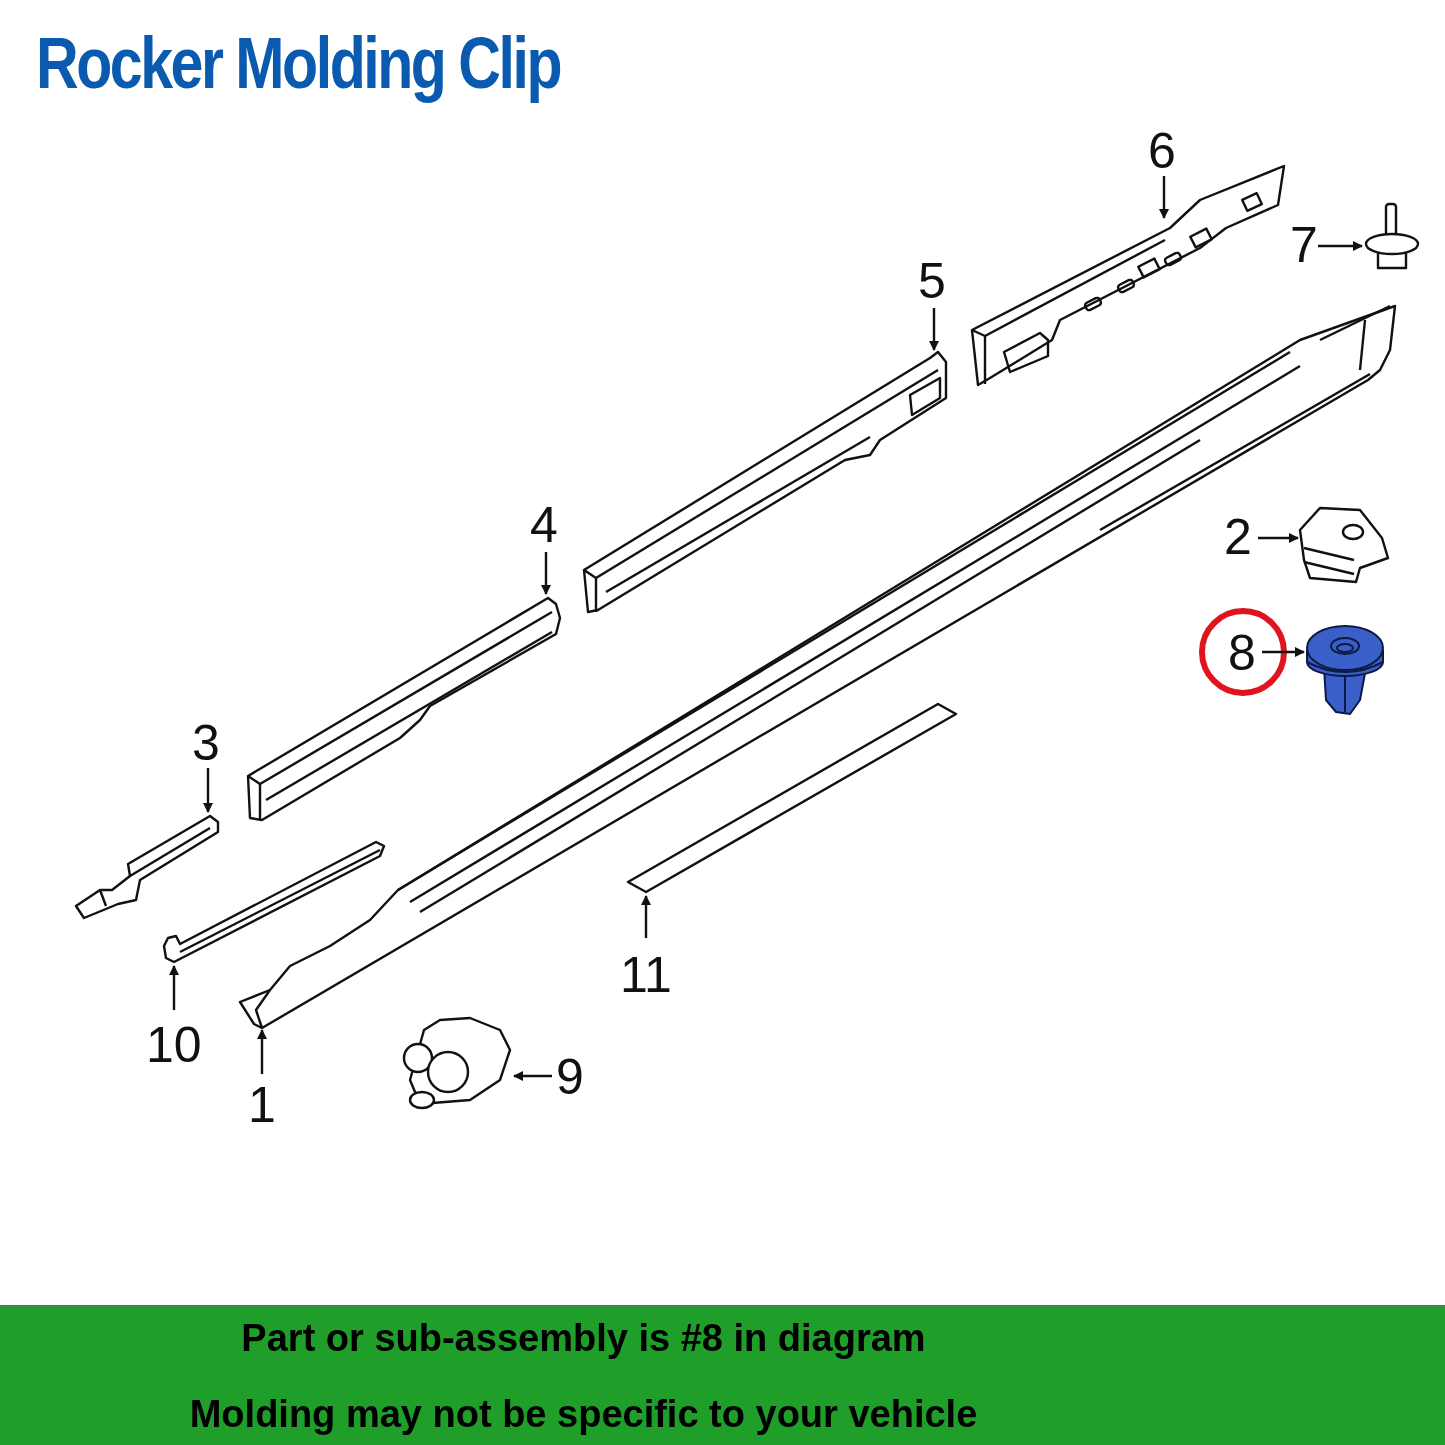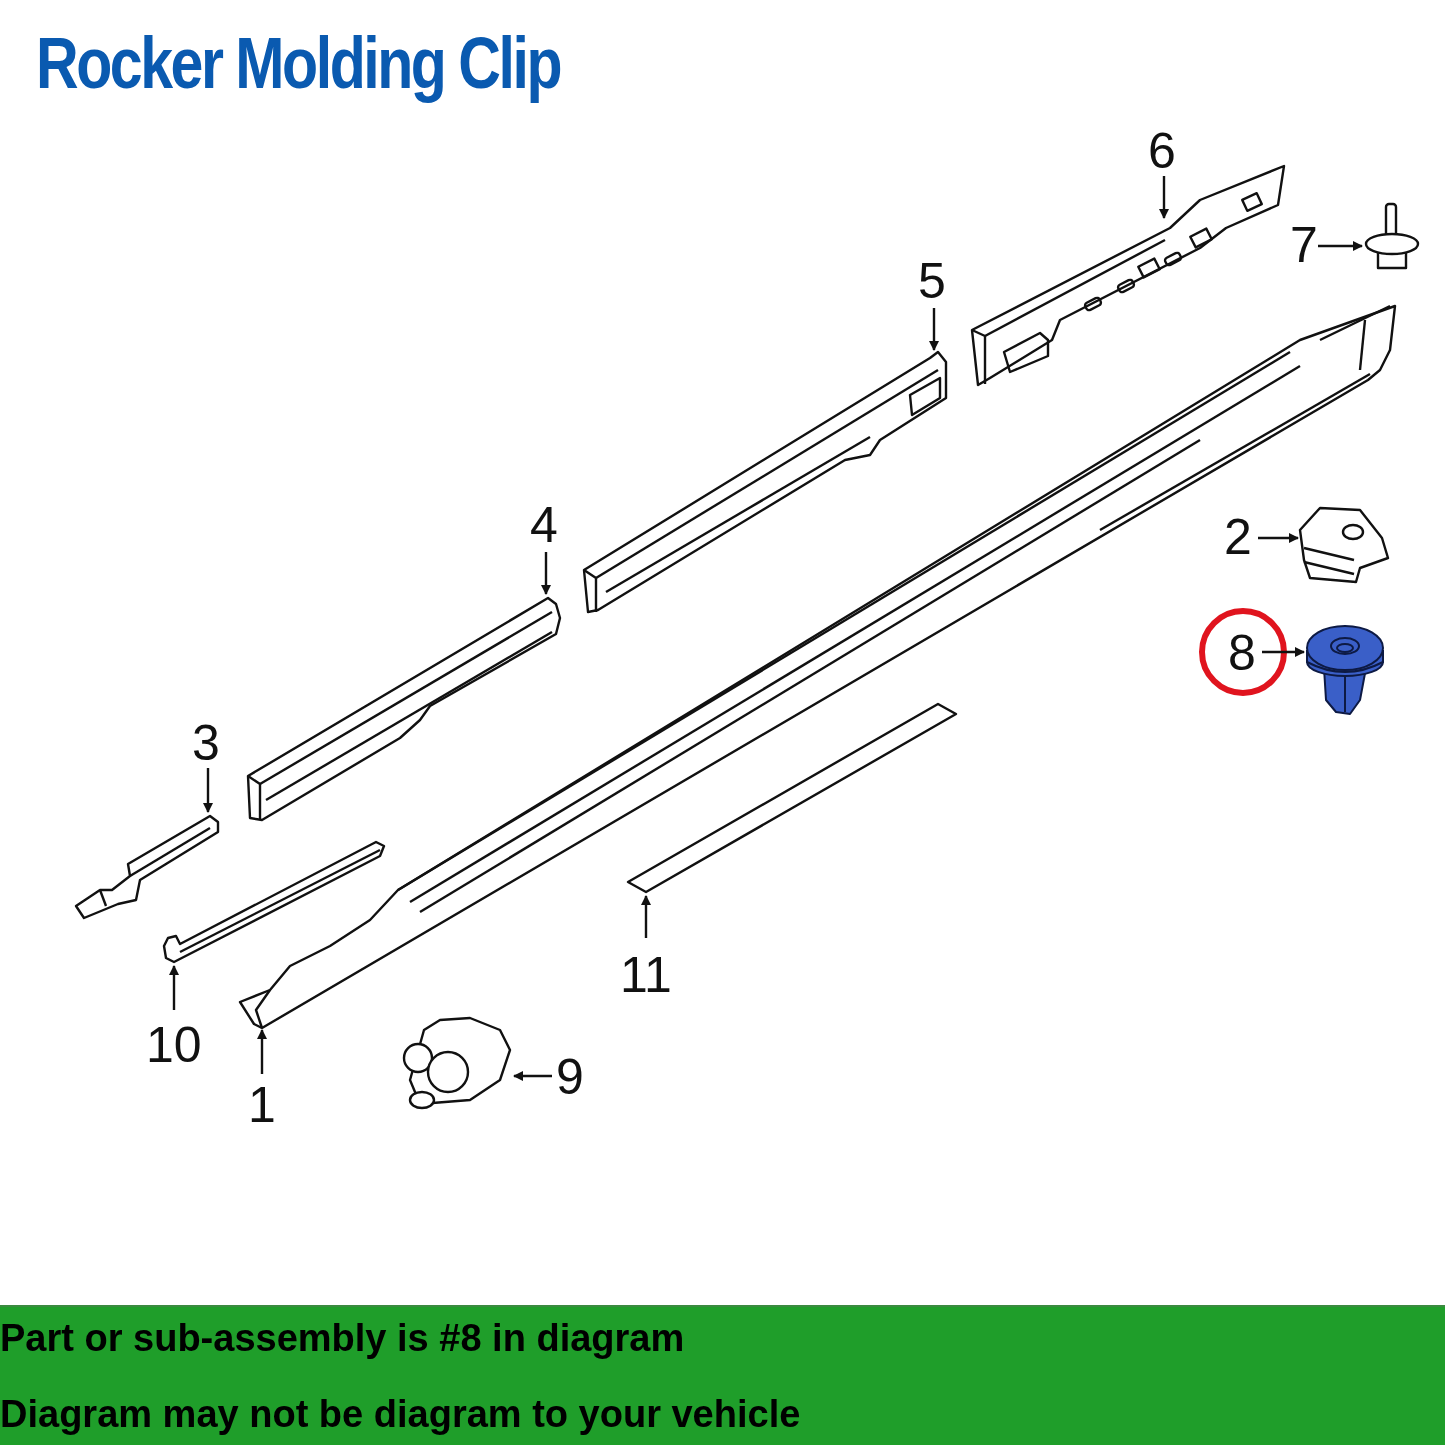--- a/index.html
+++ b/index.html
@@ -10,21 +10,21 @@
     font-size:72px; color:#0a5ab0; letter-spacing:-3px;
     transform:scaleX(0.82); transform-origin:left top; white-space:nowrap;
   }
   svg.diagram { position:absolute; left:0; top:0; }
   .lbl { font-family:"Liberation Sans", sans-serif; font-size:50px; fill:#111; }
   .banner {
     position:absolute; left:0; top:1305px; width:1445px; height:140px;
     background:#1f9e2a; border-top:2px solid #3b8a40;
   }
   .banner-line {
-    position:absolute; left:0; width:1167px; 
+    position:absolute; left:0; width:1167px; text-align:center;
     font-family:"Liberation Sans", sans-serif; font-weight:bold; color:#000;
     font-size:38px; white-space:nowrap;
   }
   .l1 { top:10px; padding-left:0; }
   .l2 { top:86px; }
 </style>
 </head>
 <body>
 
 <div class="title">Rocker Molding Clip</div>
@@ -142,14 +142,14 @@
       <ellipse cx="1345" cy="648" rx="38" ry="22"></ellipse>
       <ellipse cx="1345" cy="646" rx="14" ry="8"></ellipse>
       <ellipse cx="1345" cy="648" rx="8" ry="4"></ellipse>
     </g>
   </g>
 </svg>
 
 <div class="banner">
 
   <div class="banner-line l1">Part or sub-assembly is #8 in diagram</div>
-  <div class="banner-line l2">Diagram may not be diagram to your vehicle</div>
+  <div class="banner-line l2">Molding may not be specific to your vehicle</div>
 </div>
 
 </body></html>

